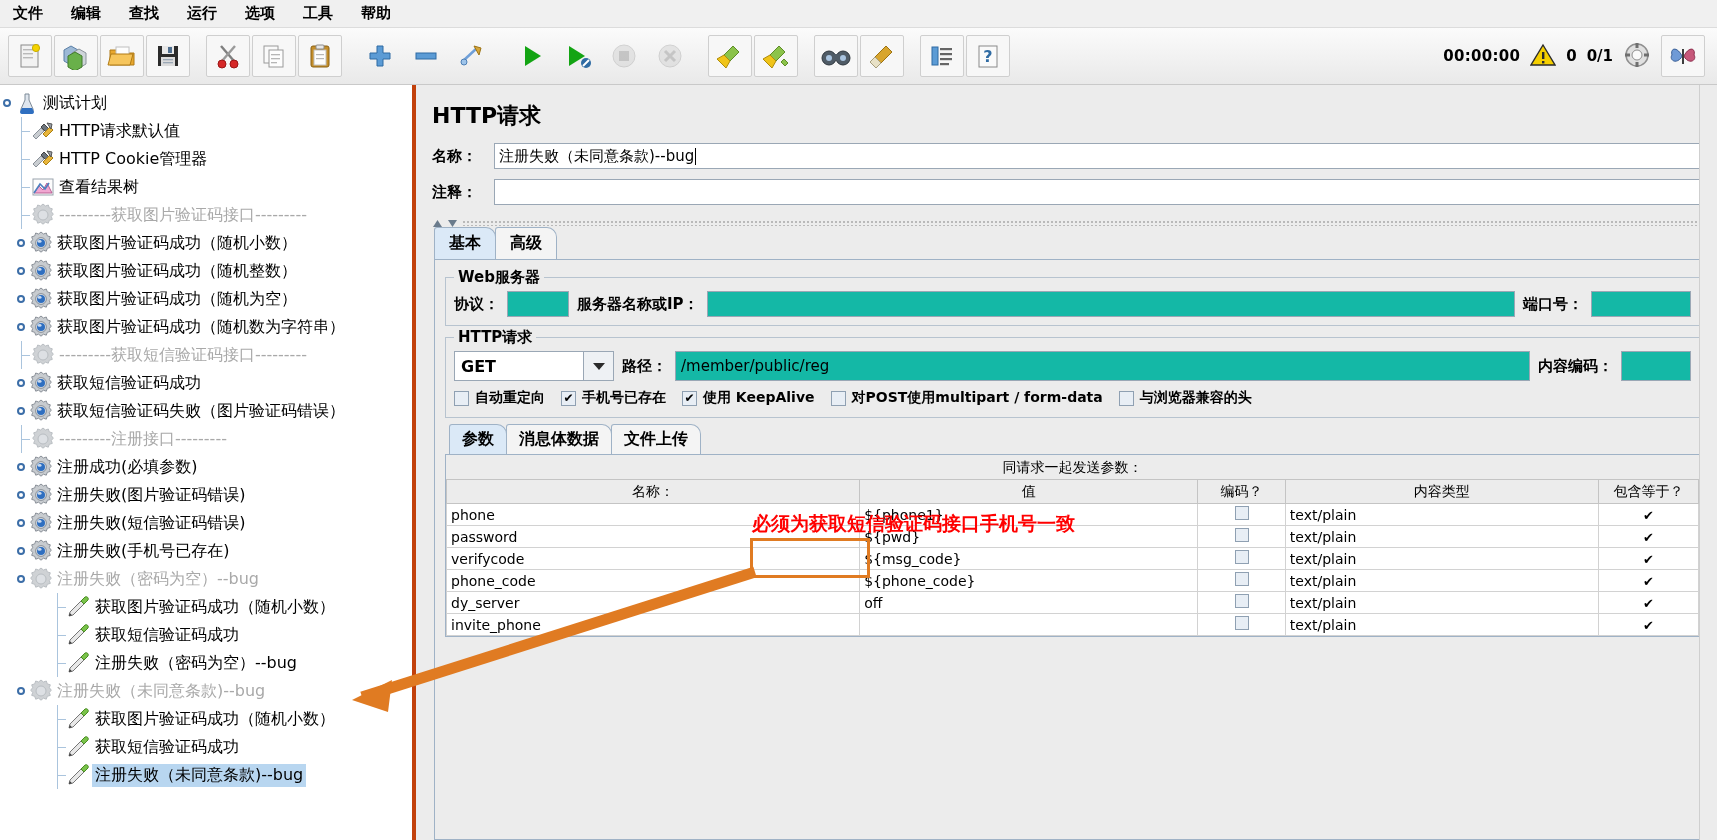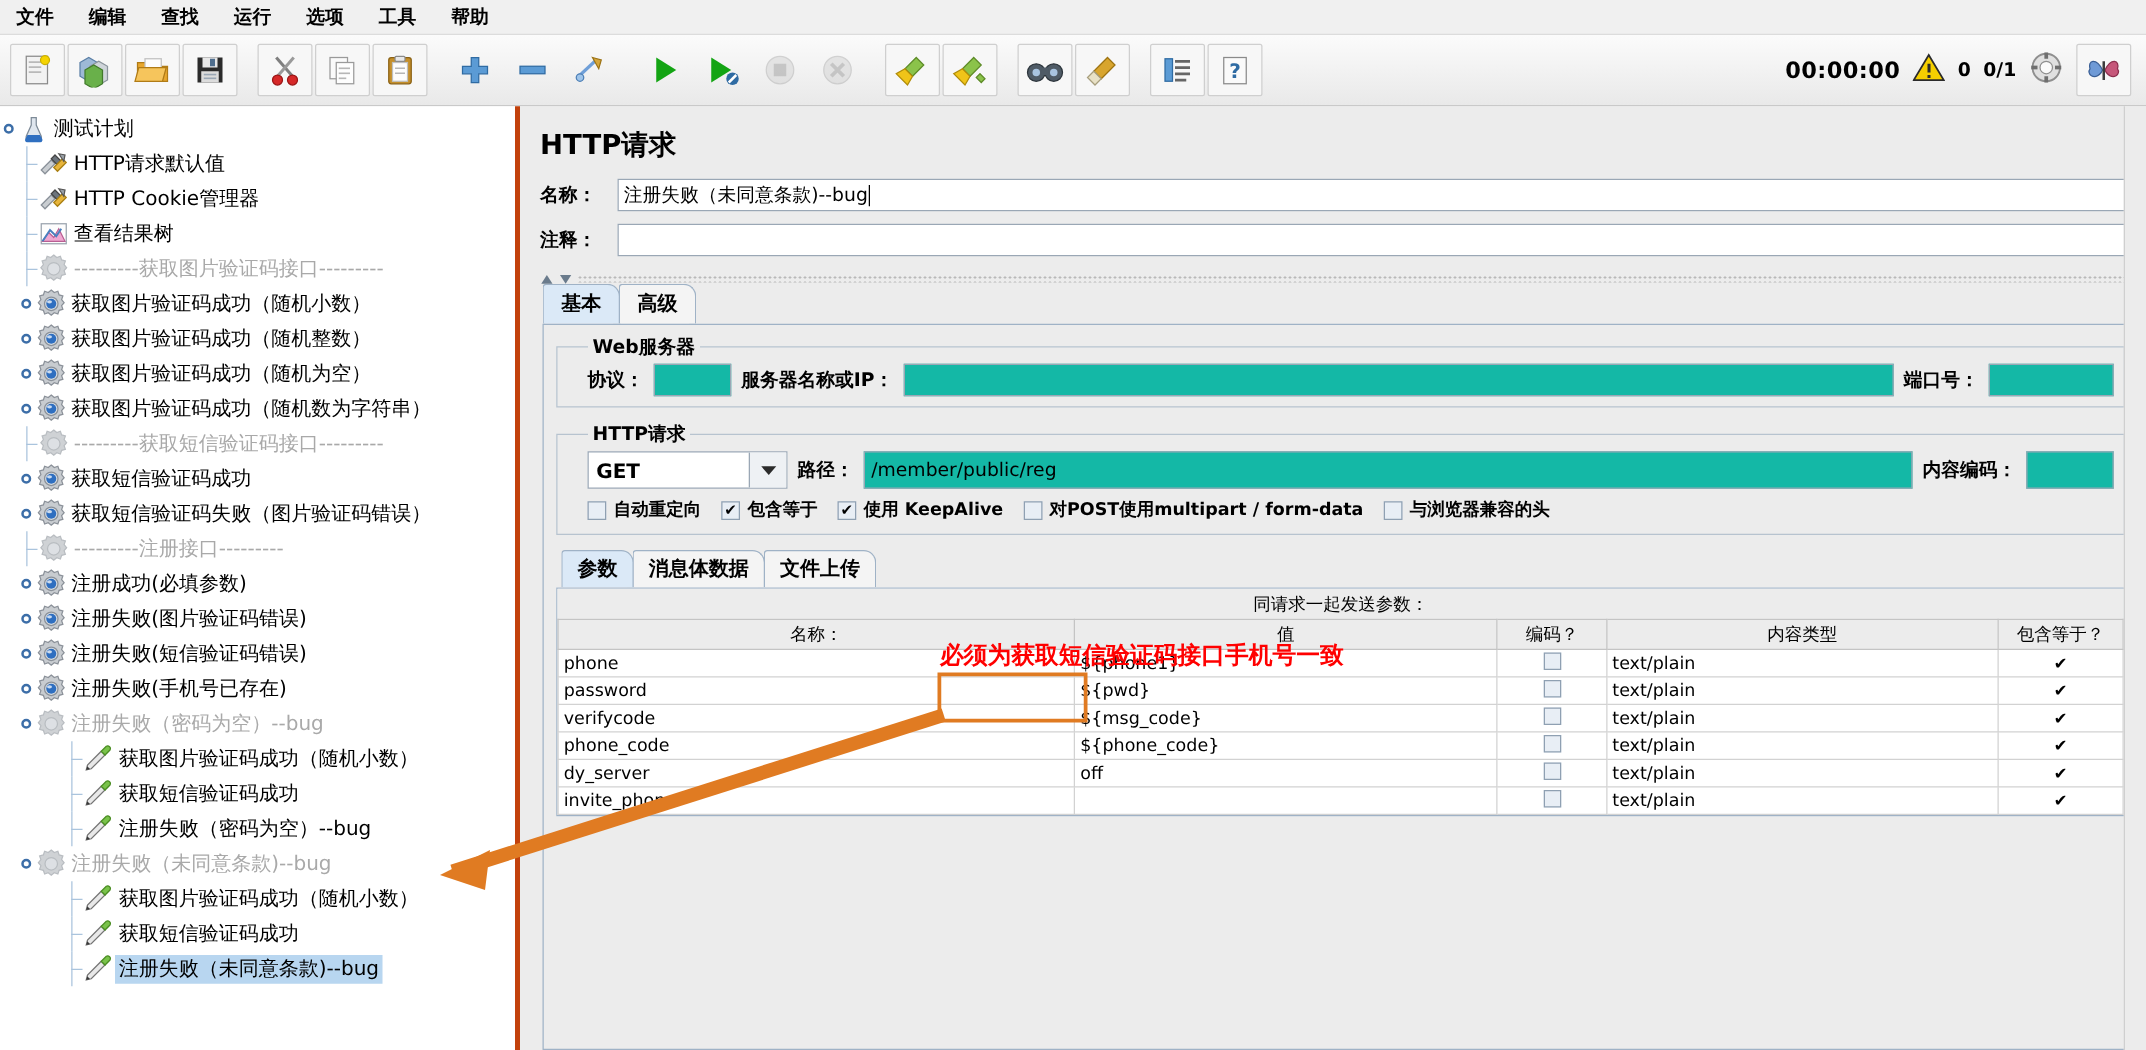--- a/index.html
+++ b/index.html
@@ -31,21 +31,21 @@
     border-radius:2px; cursor:pointer; position:relative;
   }
   .tbtn.plain { border-color:transparent; background:transparent; }
   .tsep { width:12px; }
   .tbtn svg { display:block; }
   .tbtn.disabled { opacity:.45; }
   .status-area {
     margin-left:auto; display:flex; align-items:center; gap:10px;
     padding-right:4px; font-family:"DejaVu Sans",sans-serif;
   }
-  .clock { font-size:18px; font-weight:bold; letter-spacing:.3px; }
+  .clock { font-size:15px; font-weight:bold; letter-spacing:.3px; }
   .errcount, .threadcount { font-size:15px; font-weight:bold; }
 
   
   .main { flex:1; display:flex; min-height:0; position:relative; }
 
   
   .treepane {
     width:416px; background:#fff; border-right:4px solid #c2410c;
     position:relative; overflow:hidden;
   }
@@ -91,21 +91,21 @@
   
   .tabstrip { display:flex; align-items:flex-end; margin-left:10px; height:30px; }
   .tab {
     padding:5px 14px 5px 14px; font-size:16px; font-weight:bold; font-family:"DejaVu Sans",sans-serif;
     border:1px solid #9fb2c6; border-bottom:none; background:#f4f4f4;
     border-radius:3px 10px 0 0; margin-right:-1px; cursor:pointer;
   }
   .tab.active { background:#dbe9f7; }
   .panelbox { flex:1; border:1px solid #9fb2c6; background:#ececec; margin:0 0 0 10px; padding:8px 10px; min-height:0; overflow:hidden; }
 
-  fieldset.grp { border:1px solid #b7c3cf; margin:0 0 12px 0; padding:4px 8px 8px 24px; }
+  fieldset.grp { border:1px solid #b7c3cf; margin:0 0 2px 0; padding:4px 8px 8px 8px; }
   fieldset.grp > legend { font-size:15px; font-weight:bold; padding:0 4px; font-family:"DejaVu Sans",sans-serif; }
   .line { display:flex; align-items:center; gap:8px; }
   .lb { font-size:15px; font-weight:bold; font-family:"DejaVu Sans",sans-serif; white-space:nowrap; }
   .tfield { height:26px; background:#14b8a6; border:1px solid #9aa7b5; font-size:15px; padding:2px 5px;
             display:flex; align-items:center; font-family:"DejaVu Sans",sans-serif; }
   .combo { width:160px; height:30px; background:#fff; border:1px solid #9aa7b5; display:flex; align-items:center;
            font-size:16px; font-weight:bold; padding-left:6px; position:relative; font-family:"DejaVu Sans",sans-serif; }
   .combo .arrow { position:absolute; right:0; top:0; bottom:0; width:30px; background:#eef1f4;
                   border-left:1px solid #9aa7b5; display:flex; align-items:center; justify-content:center; }
   .chkrow { display:flex; align-items:center; gap:16px; margin-top:8px; margin-bottom:2px; flex-wrap:nowrap; }
@@ -789,21 +789,21 @@
             </div>
           </div>
 
           <div class="chkrow">
             <label class="chk">
               <span class="box"></span>
               <span>自动重定向</span>
             </label>
             <label class="chk">
               <span class="box">✔</span>
-              <span>包含等于</span>
+              <span>手机号已存在</span>
             </label>
             <label class="chk">
               <span class="box">✔</span>
               <span>使用 KeepAlive</span>
             </label>
             <label class="chk">
               <span class="box"></span>
               <span>对POST使用multipart / form-data</span>
             </label>
             <label class="chk">

